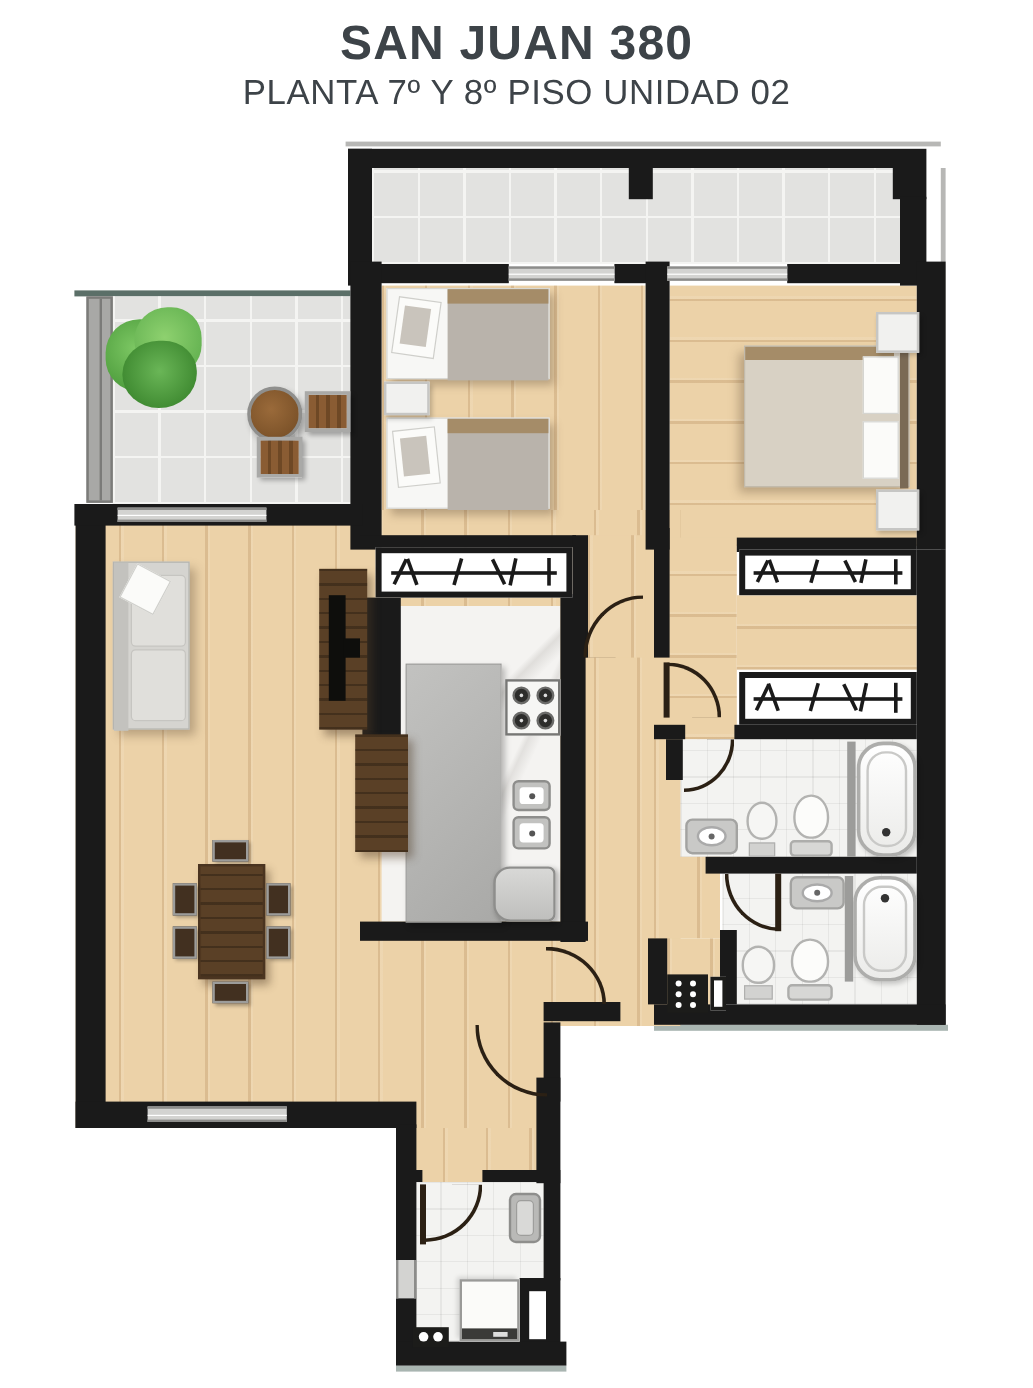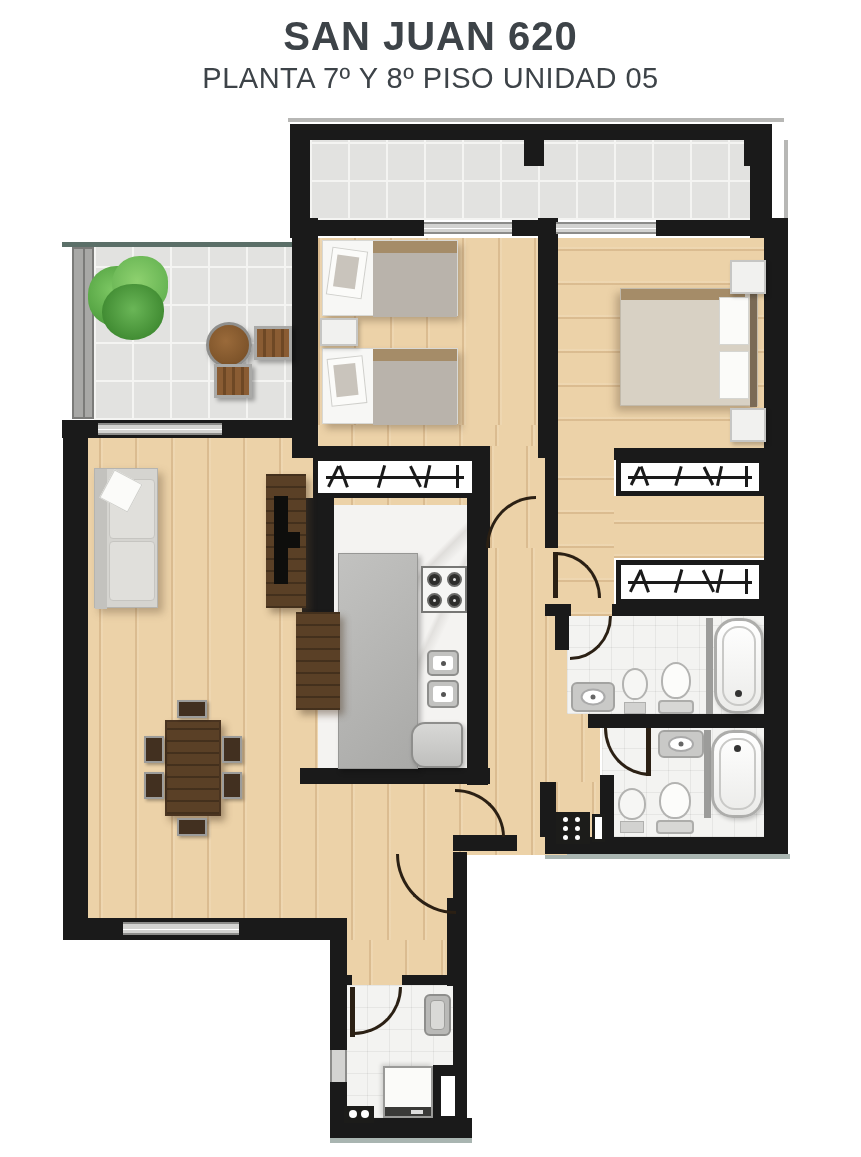--- a/index.html
+++ b/index.html
@@ -51,22 +51,22 @@
   .nstand{position:absolute;background:#f1f1ef;border:2px solid #c6c6c4;box-sizing:border-box;box-shadow:2px 3px 4px rgba(0,0,0,.22);}
   .chair{position:absolute;background:#423020;border:2px solid #9c9c9a;box-sizing:border-box;box-shadow:2px 2px 3px rgba(0,0,0,.3);}
   .burner{position:absolute;width:15px;height:15px;border-radius:50%;background:#2d2d2b;border:2px solid #6a6a68;box-sizing:border-box;}
   .burner::after{content:"";position:absolute;left:50%;top:50%;width:3px;height:3px;margin:-1.5px;border-radius:50%;background:#ddd;}
 </style>
 </head>
 <body>
 
 <div id="stage">
 
-  <div class="hdr" id="title">SAN JUAN 620</div>
-  <div class="hdr" id="subtitle">PLANTA 7º Y 8º PISO UNIDAD 05</div>
+  <div class="hdr" id="title">SAN JUAN 380</div>
+  <div class="hdr" id="subtitle">PLANTA 7º Y 8º PISO UNIDAD 02</div>
 
   <div class="slab" style="left:288px;top:118px;width:496px;height:4px;background:#b7b7b5;"></div>
   <div class="slab" style="left:784px;top:140px;width:4px;height:714px;background:#b7b7b5;"></div>
   <div class="slab" style="left:62px;top:242px;width:230px;height:5px;background:var(--slab_teal);"></div>
   <div class="slab" style="left:545px;top:854px;width:245px;height:5px;background:var(--slab_gray);"></div>
   <div class="slab" style="left:330px;top:1138px;width:142px;height:5px;background:var(--slab_gray);"></div>
 
   <div class="gt" style="left:310px;top:140px;width:440px;height:80px;"></div>
   <div class="gt" style="left:94px;top:247px;width:208px;height:173px;"></div>
   <div class="wd" style="left:318px;top:238px;width:220px;height:217px;"></div>

